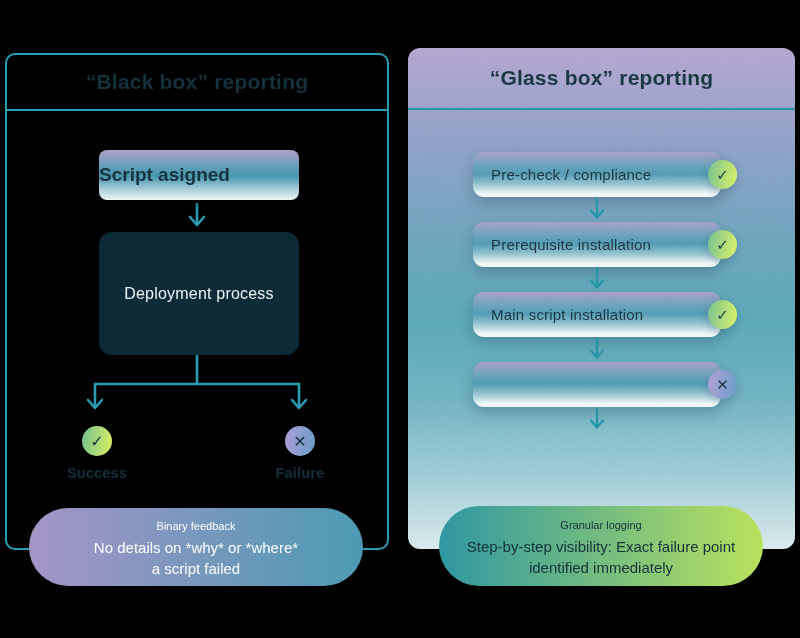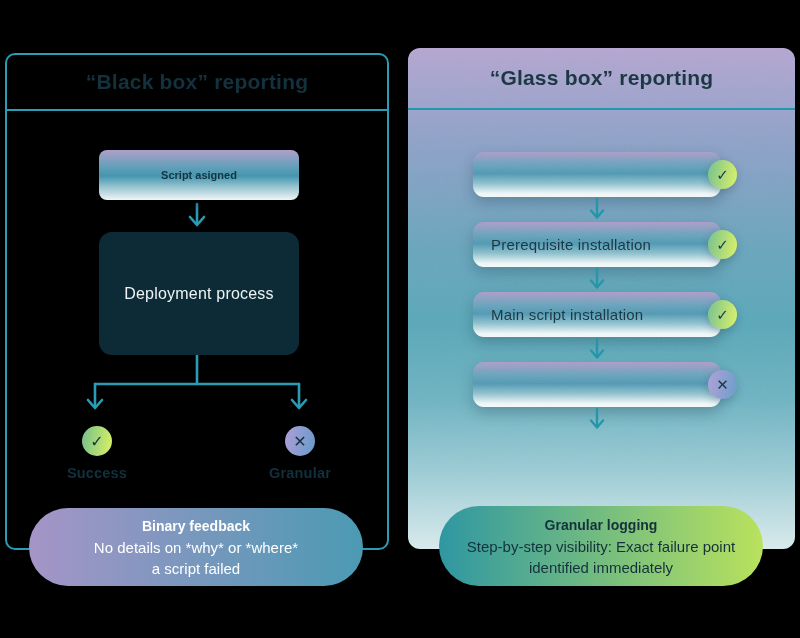--- a/index.html
+++ b/index.html
@@ -28,22 +28,22 @@
     color: #14323e;
   }
   .panel-title.on-dark { color: #14323e; }
 
   .connector { position: absolute; left: 0; top: 0; width: 380px; height: 493px; pointer-events: none; }
 
   .startbox {
     position: absolute; left: 92px; top: 95px; width: 200px; height: 50px;
     border-radius: 8px;
     background: linear-gradient(180deg, #b09fc9 0%, #6aa0bb 30%, #4596b0 52%, #9fc8d3 76%, #eff5f6 100%);
-    display: flex; align-items: center; justify-content: center;
-    font-size: 11px; font-weight: 600; color: #17333f;
+    display: flex; align-items: center; 
+    font-size: 19px; font-weight: 600; color: #17333f;
     box-shadow: 0 4px 10px rgba(0,0,0,.35);
   }
   .processbox {
     position: absolute; left: 92px; top: 177px; width: 200px; height: 123px;
     border-radius: 13px; background: #0d2a37;
     display: flex; align-items: center; justify-content: center;
     font-size: 16px; font-weight: 500; color: #eef4f6; letter-spacing: .2px;
   }
   .outcome { position: absolute; width: 120px; display: flex; flex-direction: column; align-items: center; }
   .outcome-success { left: 30px; top: 371px; }
@@ -68,21 +68,21 @@
   .pill-left {
     left: 29px; top: 508px; width: 334px; height: 78px;
     background: linear-gradient(90deg, #a595c7 0%, #4b9ab3 100%);
     color: #ffffff;
   }
   .pill-right {
     left: 439px; top: 506px; width: 324px; height: 80px;
     background: linear-gradient(90deg, #2f97a2 0%, #b9e25d 100%);
     color: #15323c;
   }
-  .pill-heading { font-size: 14px; font-weight: 700; line-height: 22px; }
+  .pill-heading { font-size: 11px; font-weight: 400; line-height: 22px; }
   .pill-line { font-size: 15px; font-weight: 400; line-height: 21px; }
 
   
   .panel-right {
     position: absolute; left: 408px; top: 48px;
     width: 387px; height: 501px;
     border-radius: 12px; overflow: hidden;
     background: linear-gradient(180deg,
       #b3a5d0 0%, #8ba0c6 20%, #68a4bb 40%, #58a6b7 55%,
       #6db1c0 70%, #9ccbd4 85%, #d8eaeb 100%);
@@ -149,37 +149,38 @@
       <div class="ocircle st-success">
         <span>✓</span>
       </div>
       <div class="olabel">Success</div>
     </div>
 
     <div class="outcome outcome-failure">
       <div class="ocircle st-error">
         <span>✕</span>
       </div>
-      <div class="olabel">Granular</div>
+      <div class="olabel">Failure</div>
     </div>
   </section>
 
   <div class="pill pill-left">
     <div class="pill-heading">Binary feedback</div>
     <div class="pill-line">No details on *why* or *where*</div>
     <div class="pill-line">a script failed</div>
   </div>
 
   <section class="panel-right">
 
     <header class="right-header">
       <h2 class="panel-title">“Glass box” reporting</h2>
     </header>
 
     <div class="step" style="top:104px">
+      <span class="step-label">Pre-check / compliance</span>
       <span class="scircle st-success">
           <i>✓</i>
         </span>
     </div>
     <svg class="gap-arrow" style="top:150px" viewBox="0 0 16 22" fill="none" stroke="#1f93a8" stroke-width="2.4" stroke-linecap="round" stroke-linejoin="round">
       <path d="M8 1 V18"></path>
         <path d="M2 12.5 L8 19.5 L14 12.5"></path>
     </svg>
 
     <div class="step" style="top:174px">

